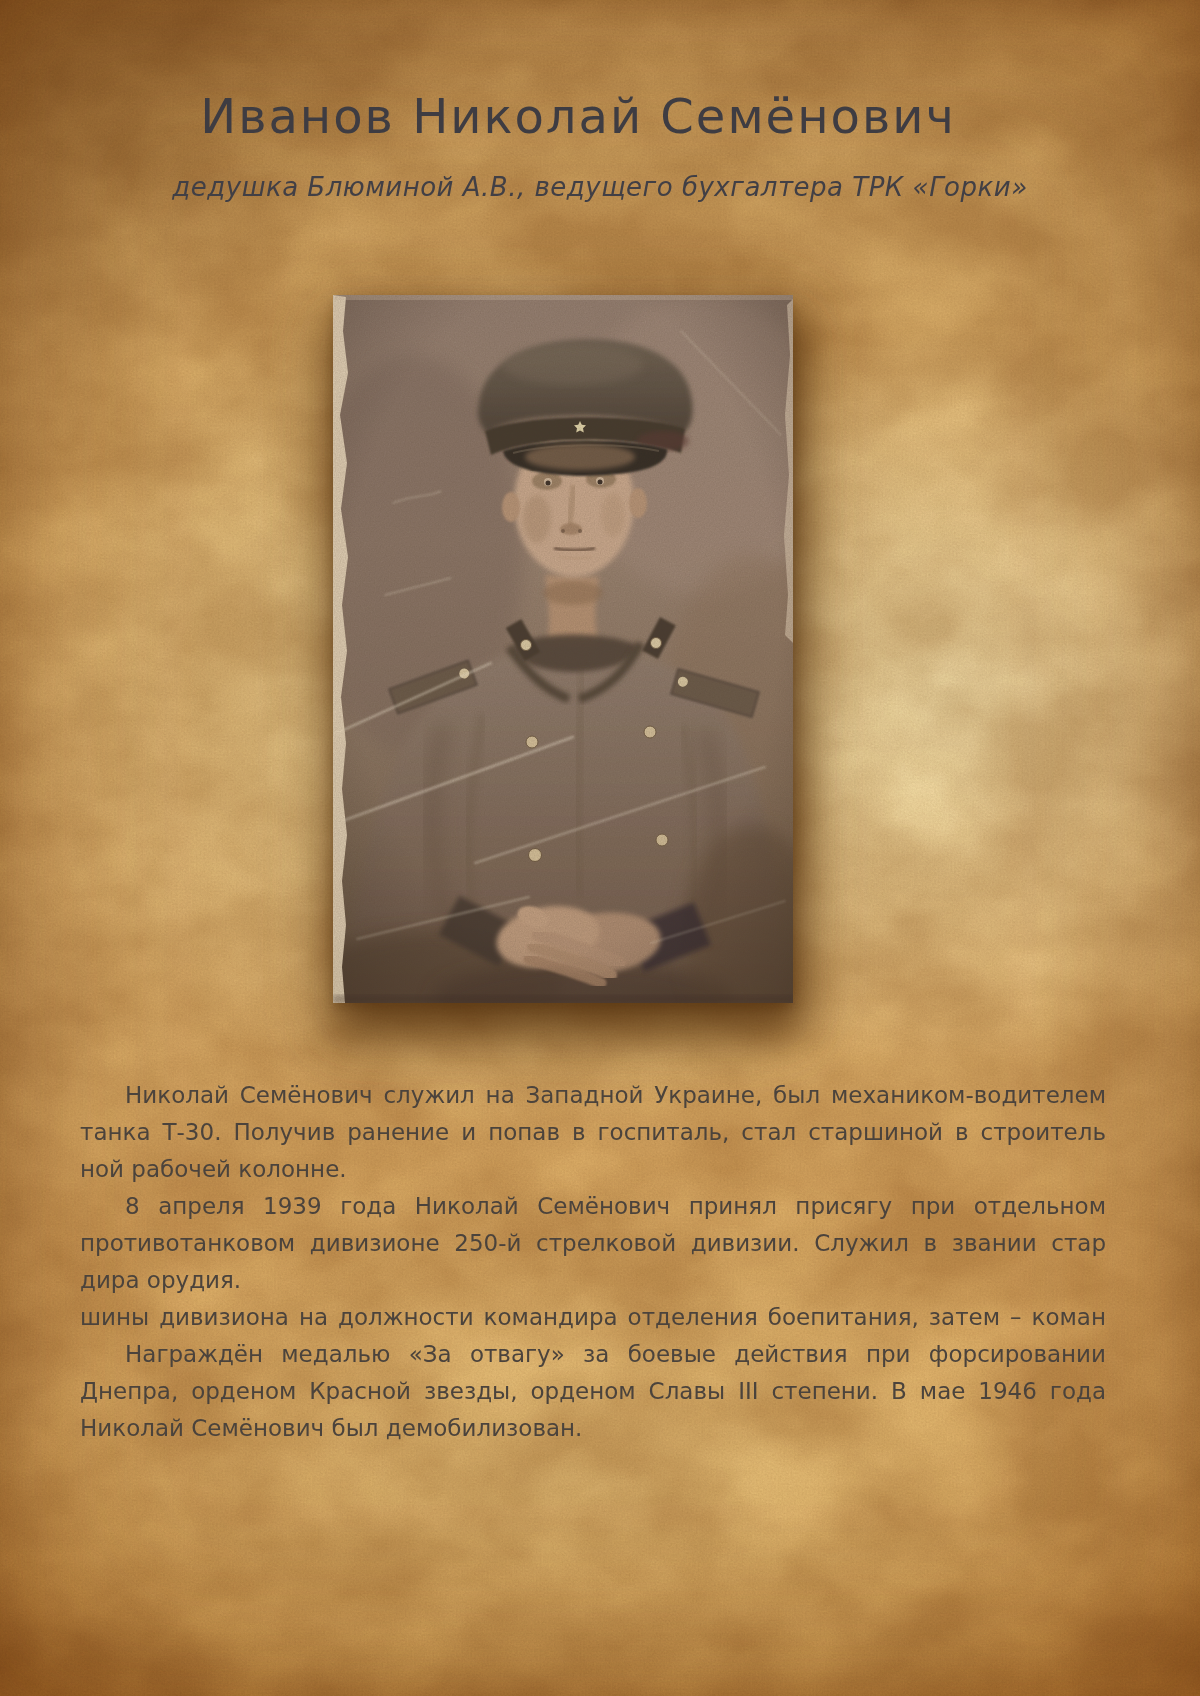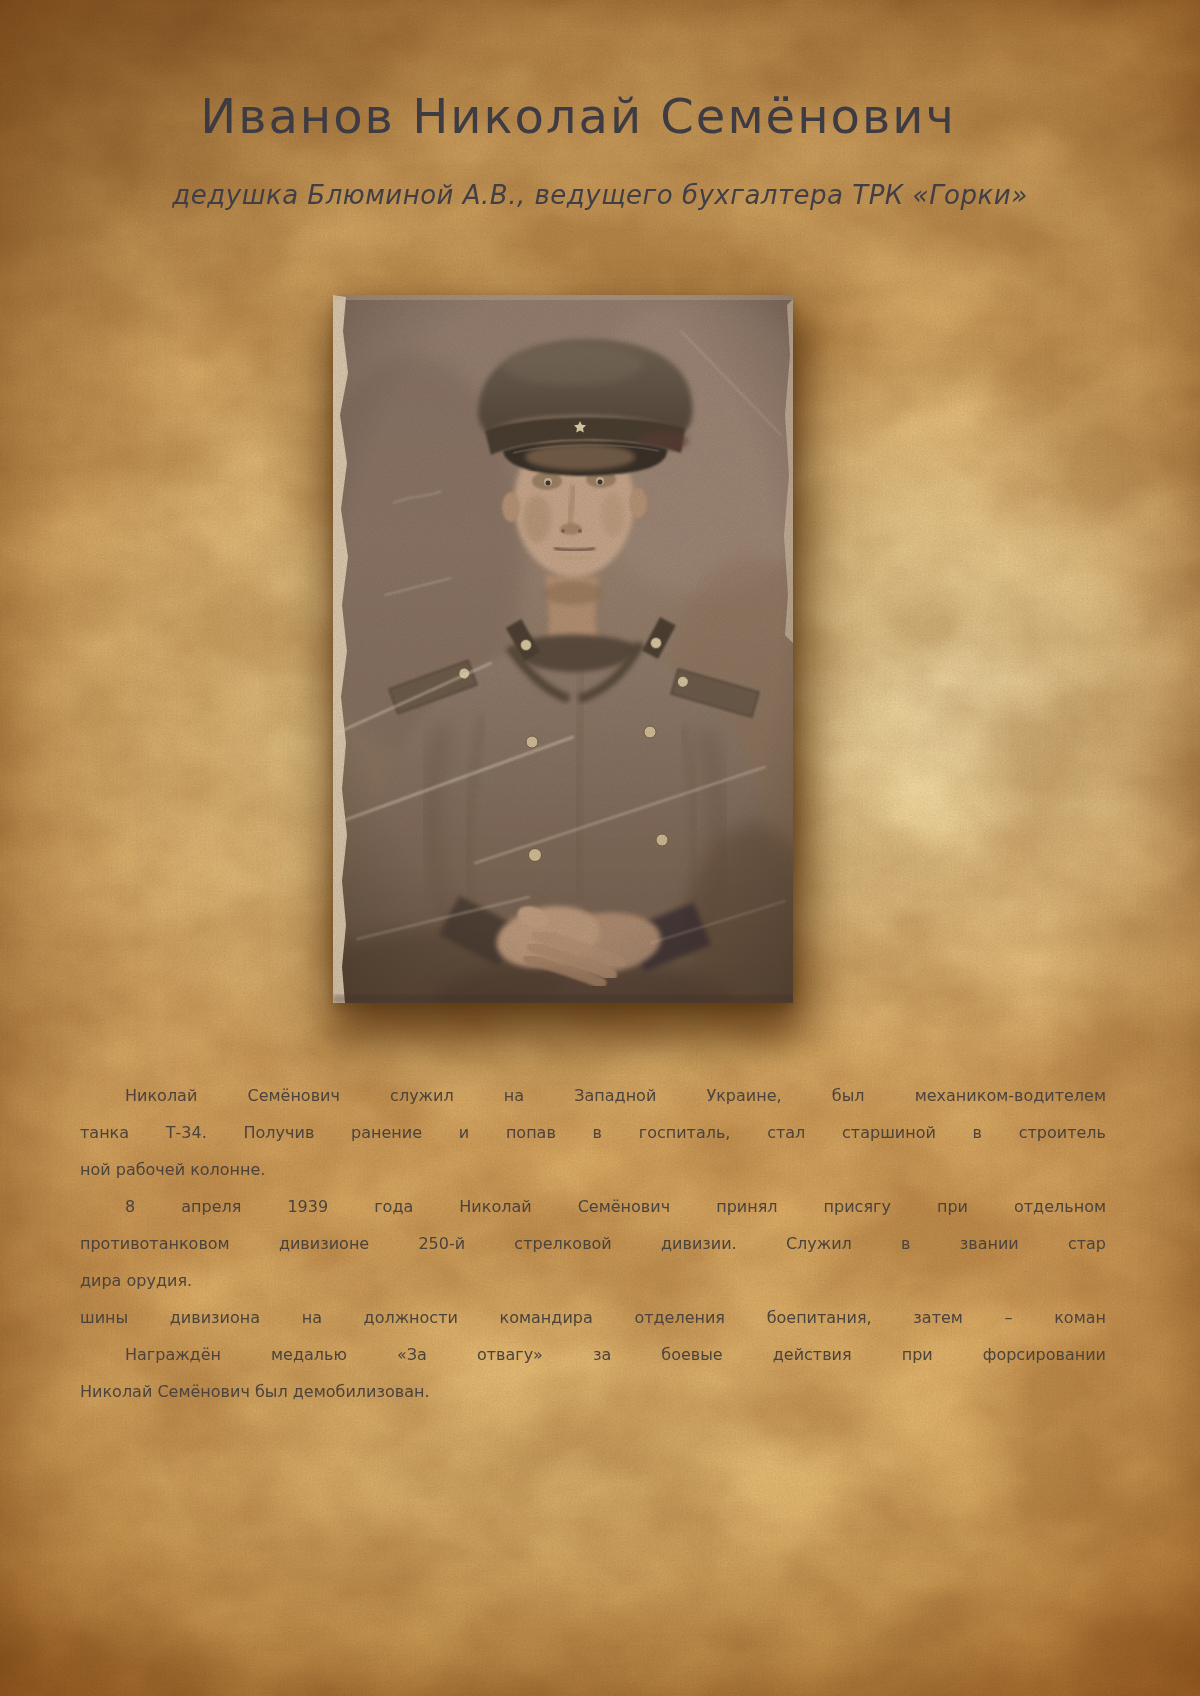--- a/index.html
+++ b/index.html
@@ -43,21 +43,21 @@
     width: 1156px;
     text-align: center;
     font-size: 48px;
     letter-spacing: 2px;
     font-weight: 400;
     color: var(--title-text, #3e3c42);
   }
 
   .subtitle {
     position: absolute;
-    top: 180px;
+    top: 172px;
     left: 0;
     width: 1200px;
     text-align: center;
     font-style: italic;
     font-size: 26px;
     letter-spacing: 0.5px;
     color: var(--subtitle-text, #413f45);
   }
 
   .photo {
@@ -72,21 +72,21 @@
       0 16px 60px 14px rgba(90,50,12,0.32),
       0 5px 12px rgba(70,36,6,0.35);
   }
   .photo svg { display: block; width: 100%; height: 100%; }
 
   .article {
     position: absolute;
     left: 80px;
     top: 1077px;
     width: 1026px;
-    font-size: 16px;
+    font-size: 23px;
     line-height: 37px;
     color: var(--body-text, #4b433c);
   }
   .paragraph { margin: 0; }
   .art-line { text-align: justify; text-align-last: justify; }
   .art-line.last { text-align: right; text-align-last: left; }
   .art-line.first { text-indent: 45px; }
 </style>
 </head>
 <body>
@@ -274,28 +274,29 @@
       <path d="M460,4 L454,10 457,60 452,120 456,180 451,240 455,300 452,340 460,348 Z" fill="#d9c6ad" opacity="0.6"></path>
       <rect x="0" y="0" width="460" height="5" fill="#cdbba2" opacity="0.35"></rect>
       <rect x="0" y="700" width="460" height="8" fill="#3c2f26" opacity="0.35" filter="url(#f2)"></rect>
       <rect width="460" height="708" filter="url(#pGrain)" opacity="0.22"></rect>
     </svg>
   </div>
 
   <div class="article">
     <div class="paragraph">
         <div class="art-line first">Николай Семёнович служил на Западной Украине, был механиком-водителем</div>
-        <div class="art-line">танка Т-34. Получив ранение и попав в госпиталь, стал старшиной в строитель</div>
+        <div class="art-line">танка Т-30. Получив ранение и попав в госпиталь, стал старшиной в строитель</div>
         <div class="art-line last">ной рабочей колонне.</div>
       </div>
     <div class="paragraph">
         <div class="art-line first">8 апреля 1939 года Николай Семёнович принял присягу при отдельном</div>
         <div class="art-line">противотанковом дивизионе 250-й стрелковой дивизии. Служил в звании стар</div>
         <div class="art-line last">дира орудия.</div>
         <div class="art-line">шины дивизиона на должности командира отделения боепитания, затем – коман</div>
       </div>
     <div class="paragraph">
         <div class="art-line first">Награждён медалью «За отвагу» за боевые действия при форсировании</div>
+        <div class="art-line">Днепра, орденом Красной звезды, орденом Славы III степени. В мае 1946 года</div>
         <div class="art-line last">Николай Семёнович был демобилизован.</div>
       </div>
   </div>
 
 </div>
 
 </body></html>

